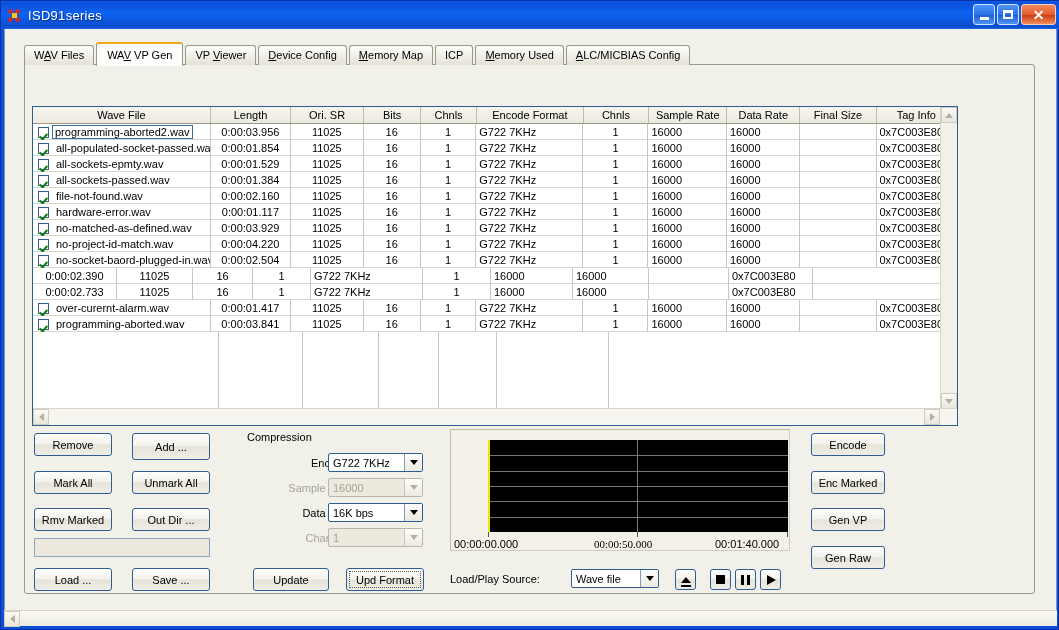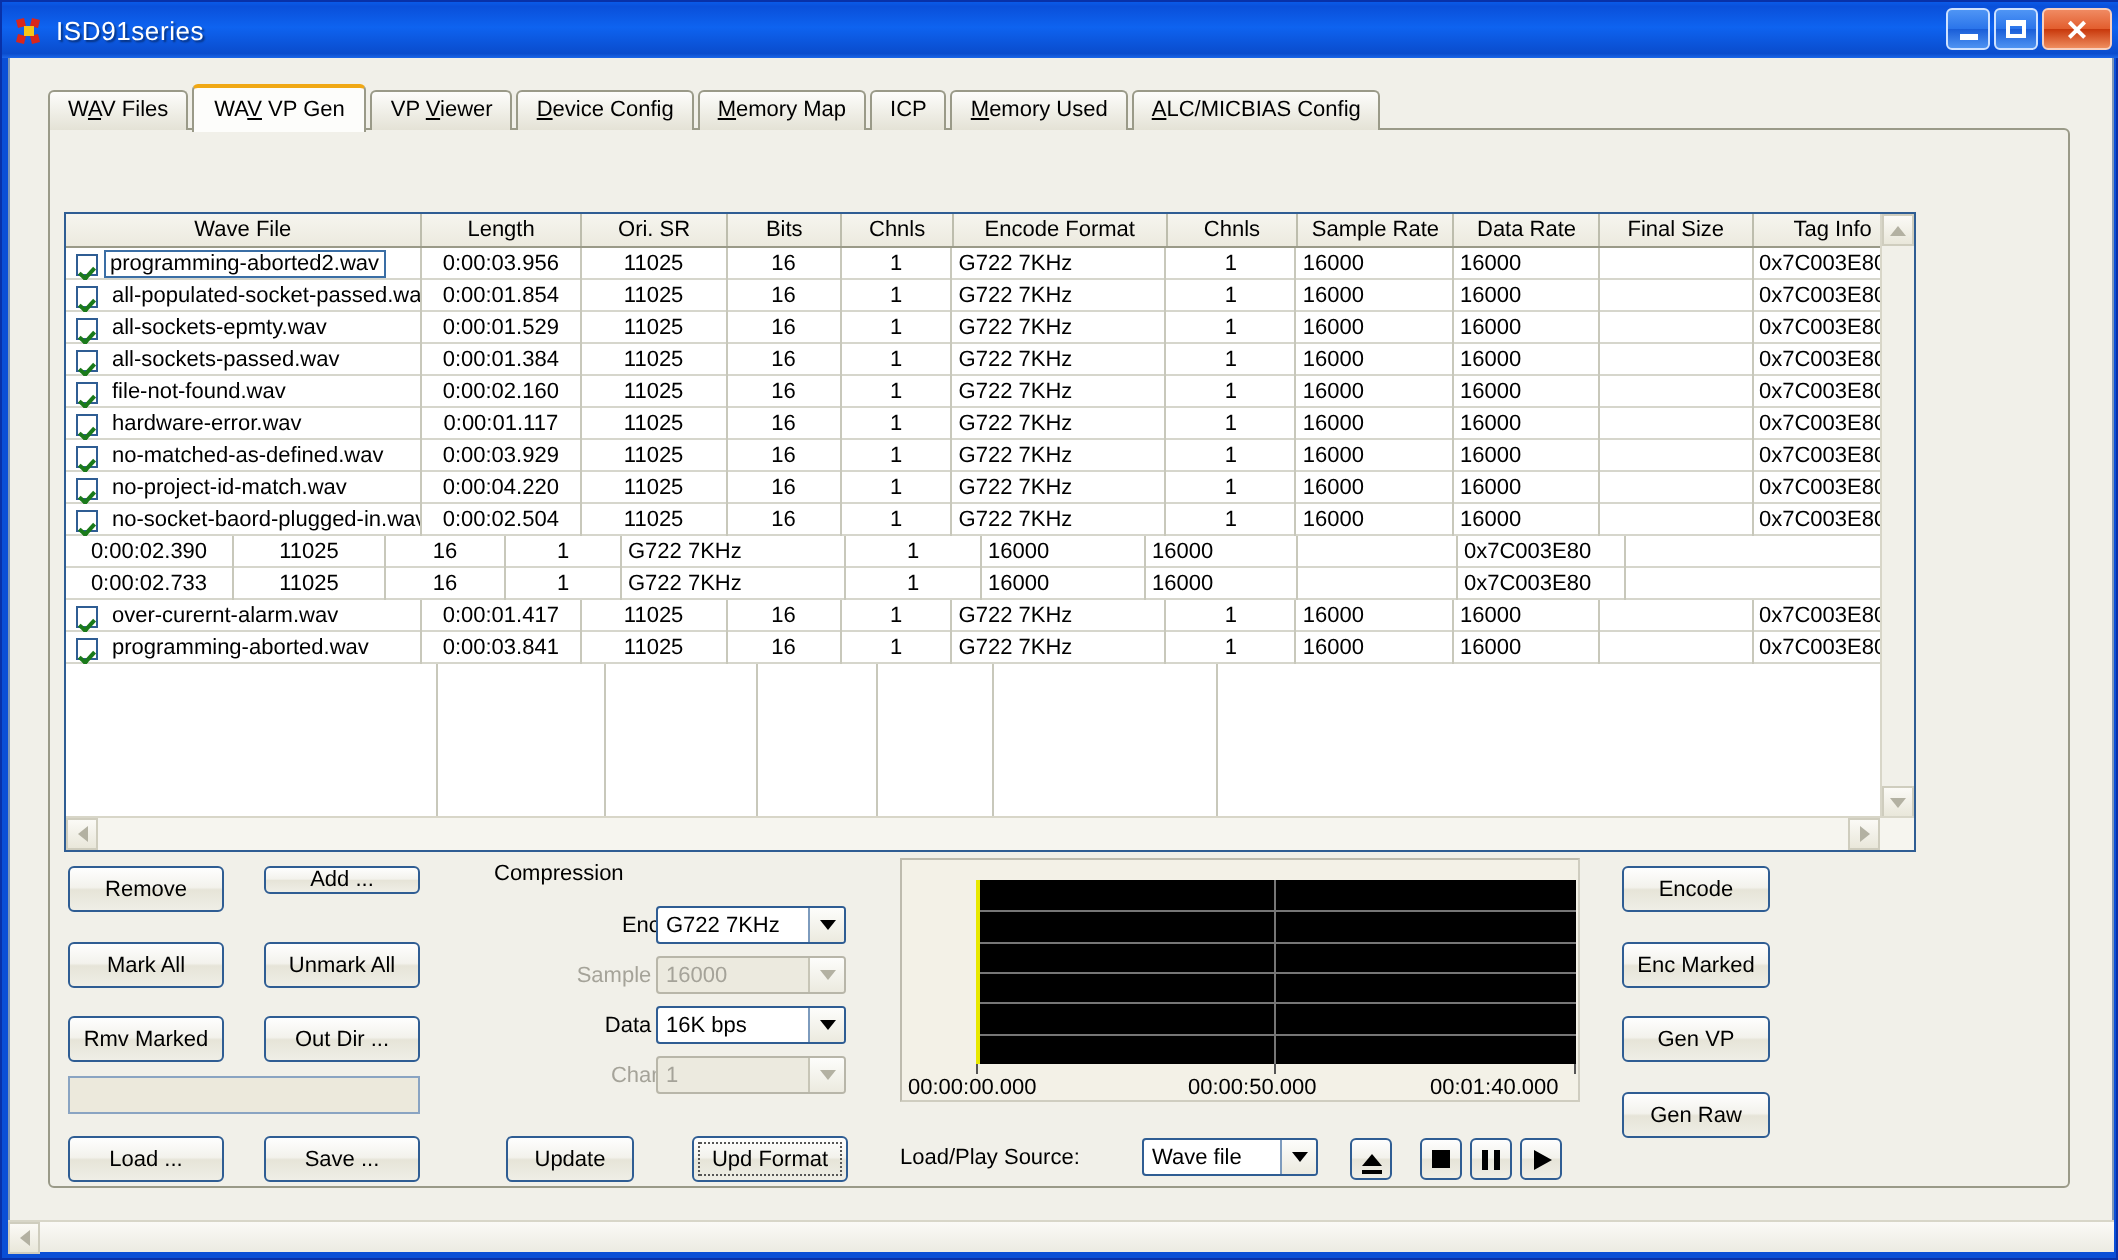--- a/index.html
+++ b/index.html
@@ -726,21 +726,21 @@
           <div class="hs-arrow left">
             <span class="hs-tri l"></span>
           </div>
           <div class="hs-arrow right">
             <span class="hs-tri r"></span>
           </div>
         </div>
       </div>
 
       <div class="btn" style="left:9px;  top:368px; width:78px; height:23px;">Remove</div>
-      <div class="btn" style="left:107px; top:368px; width:78px; height:14px;">Add ...</div>
+      <div class="btn" style="left:107px; top:368px; width:78px; height:27px;">Add ...</div>
       <div class="btn" style="left:9px;  top:406px; width:78px; height:23px;">Mark All</div>
       <div class="btn" style="left:107px; top:406px; width:78px; height:23px;">Unmark All</div>
       <div class="btn" style="left:9px;  top:443px; width:78px; height:23px;">Rmv Marked</div>
       <div class="btn" style="left:107px; top:443px; width:78px; height:23px;">Out Dir ...</div>
 
       <div class="txtin" style="left:9px; top:473px; width:176px; height:19px;"></div>
 
       <div class="btn" style="left:9px;  top:503px; width:78px; height:23px;">Load ...</div>
       <div class="btn" style="left:107px; top:503px; width:78px; height:23px;">Save ...</div>
 
@@ -785,30 +785,30 @@
             <div class="wave-gridline" style="left: 0px; top: 46px; width: 300px; height: 1px; background: rgb(118, 118, 118);"></div>
             <div class="wave-gridline" style="left: 0px; top: 61px; width: 300px; height: 1px; background: rgb(118, 118, 118);"></div>
             <div class="wave-gridline" style="left: 0px; top: 77px; width: 300px; height: 1px; background: rgb(118, 118, 118);"></div>
             <div class="wave-gridline" style="left: 149px; top: 0px; width: 1px; height: 92px; background: rgb(118, 118, 118);"></div>
           </div>
         <div class="wave-playhead" style="left:37px; top:10px; height:92px;"></div>
         <div class="wave-tick" style="left:37px; top:102px; height:5px;"></div>
         <div class="wave-tick" style="left:186px; top:102px; height:5px;"></div>
         <div class="wave-tick" style="left:336px; top:102px; height:5px;"></div>
         <div class="wave-time" style="left:3px;  top:108px;">00:00:00.000</div>
-        <div class="wave-time" style="left:143px; top:108px;">00:00:50.000</div>
+        <div class="wave-time" style="left:143px; top:108px;font-family:Liberation Serif, serif;">00:00:50.000</div>
         <div class="wave-time" style="left:264px; top:108px;">00:01:40.000</div>
       </div>
 
       <div class="btn" style="left:786px; top:368px; width:74px; height:23px;">Encode</div>
       <div class="btn" style="left:786px; top:406px; width:74px; height:23px;">Enc Marked</div>
       <div class="btn" style="left:786px; top:443px; width:74px; height:23px;">Gen VP</div>
       <div class="btn" style="left:786px; top:481px; width:74px; height:23px;">Gen Raw</div>
 
-      <div class="btn" style="left:228px; top:503px; width:64px; height:23px;">Update</div>
+      <div class="btn" style="left:228px; top:503px; width:76px; height:23px;">Update</div>
       <div class="btn focus" style="left:321px; top:503px; width:78px; height:23px;">Upd Format</div>
 
       <div class="lbl" style="left:425px; top:508px;">Load/Play Source:</div>
 
       <div class="combo" style="left:546px; top:504px; width:88px;">
         <span class="cval">Wave file</span>
         <span class="carrow">
             <i></i>
           </span>
       </div>

